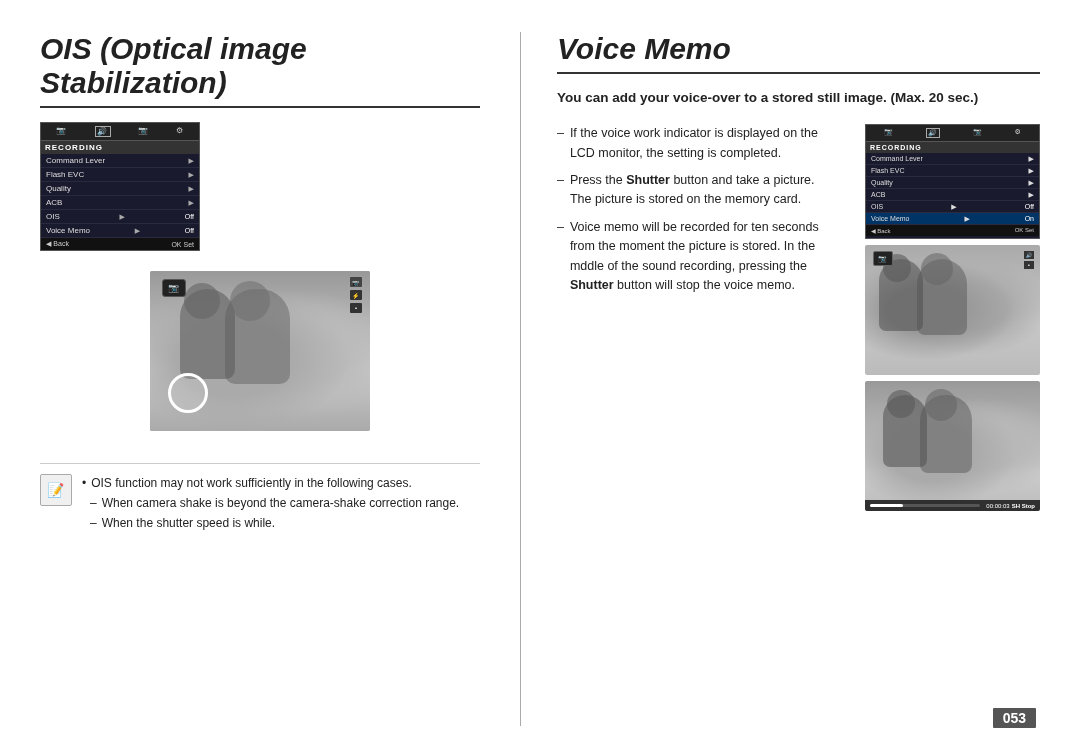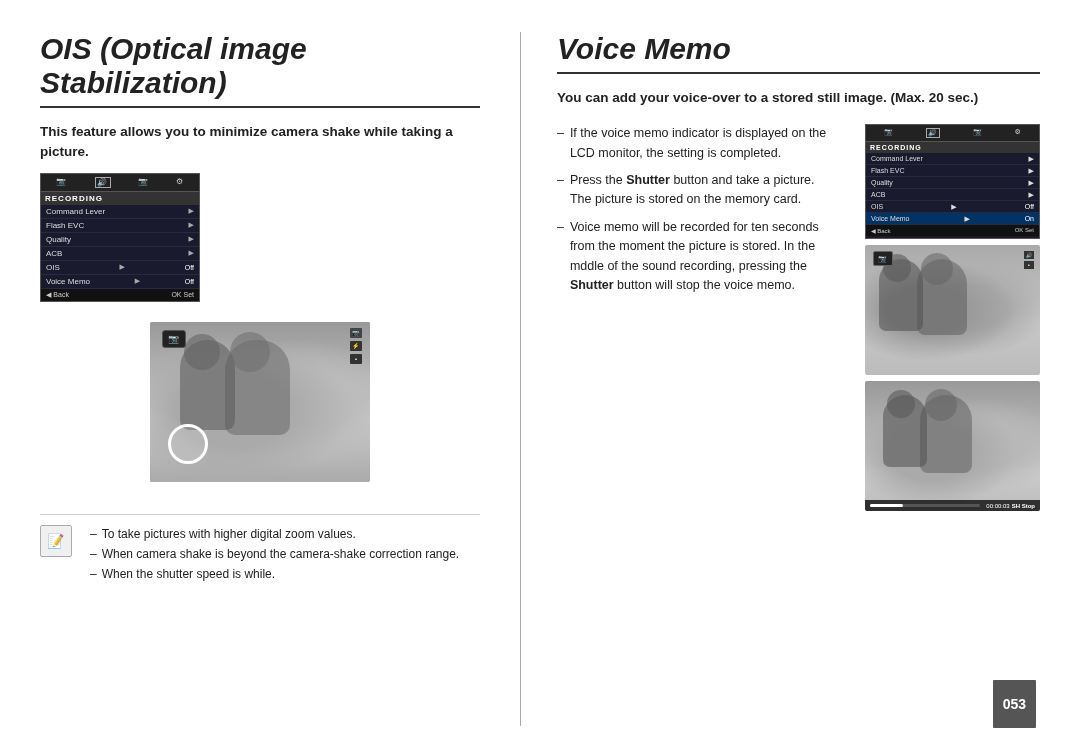--- a/index.html
+++ b/index.html
@@ -354,31 +354,30 @@
 
     
     .page-number {
       position: absolute;
       bottom: 18px;
       right: 44px;
       font-size: 14px;
       font-weight: bold;
       color: #fff;
       background: #555;
-      padding: 16px 10px;
+      padding: 2px 10px;
       border-radius: 1px;
     }
   </style>
 </head>
 <body>
 
 <div class="page">
   <div class="left-col">
     <h1 class="section-title">OIS (Optical image Stabilization)</h1>
-    <p class="intro-text">This feature allows you to minimize camera shake while taking a picture.</p>
 
     <div style="display:flex; gap:20px; margin-bottom:10px;">
 
       <div class="camera-menu-wrap">
         <div class="camera-menu">
           <div class="camera-menu-topbar">
             <span>📷</span>
             <span class="active-tab">🔊</span>
             <span>📷</span>
             <span>⚙</span>
@@ -434,37 +433,37 @@
           <div class="photo-icon-small" style="background:#333;">•</div>
         </div>
 
         <div style="position:absolute;bottom:18px;left:18px;width:40px;height:40px;border:3px solid #fff;border-radius:50%;background:rgba(255,255,255,0.15);"></div>
       </div>
     </div>
 
     <div class="note-box">
       <div class="note-icon">📝</div>
       <div class="note-content">
-        <div class="dash-item">To take pictures with higher digital zoom values.</div>
+        <div class="bullet-item">OIS function may not work sufficiently in the following cases.</div>
         <div class="dash-item">When camera shake is beyond the camera-shake correction range.</div>
         <div class="dash-item">When the shutter speed is while.</div>
       </div>
     </div>
   </div>
 
   <div class="right-col">
     <h1 class="section-title">Voice Memo</h1>
     <p class="right-intro">You can add your voice-over to a stored still image. (Max. 20 sec.)</p>
 
     <div style="display:flex; gap:0;">
 
       <div class="right-bullets" style="flex:1; padding-right:10px;">
         <div class="r-dash-item">
           <span class="dash">–</span>
-          <span>If the voice memo indicator is displayed on the LCD monitor, the setting is completed.</span>
+          <span>If the voice work indicator is displayed on the LCD monitor, the setting is completed.</span>
         </div>
         <div class="r-dash-item">
           <span class="dash">–</span>
           <span>Press the <strong>Shutter</strong> button and take a picture. The picture is stored on the memory card.</span>
         </div>
         <div class="r-dash-item">
           <span class="dash">–</span>
           <span>Voice memo will be recorded for ten seconds from the moment the picture is stored. In the mddle of the sound recording, pressing the <strong>Shutter</strong> button will stop the voice memo.</span>
         </div>
       </div>

